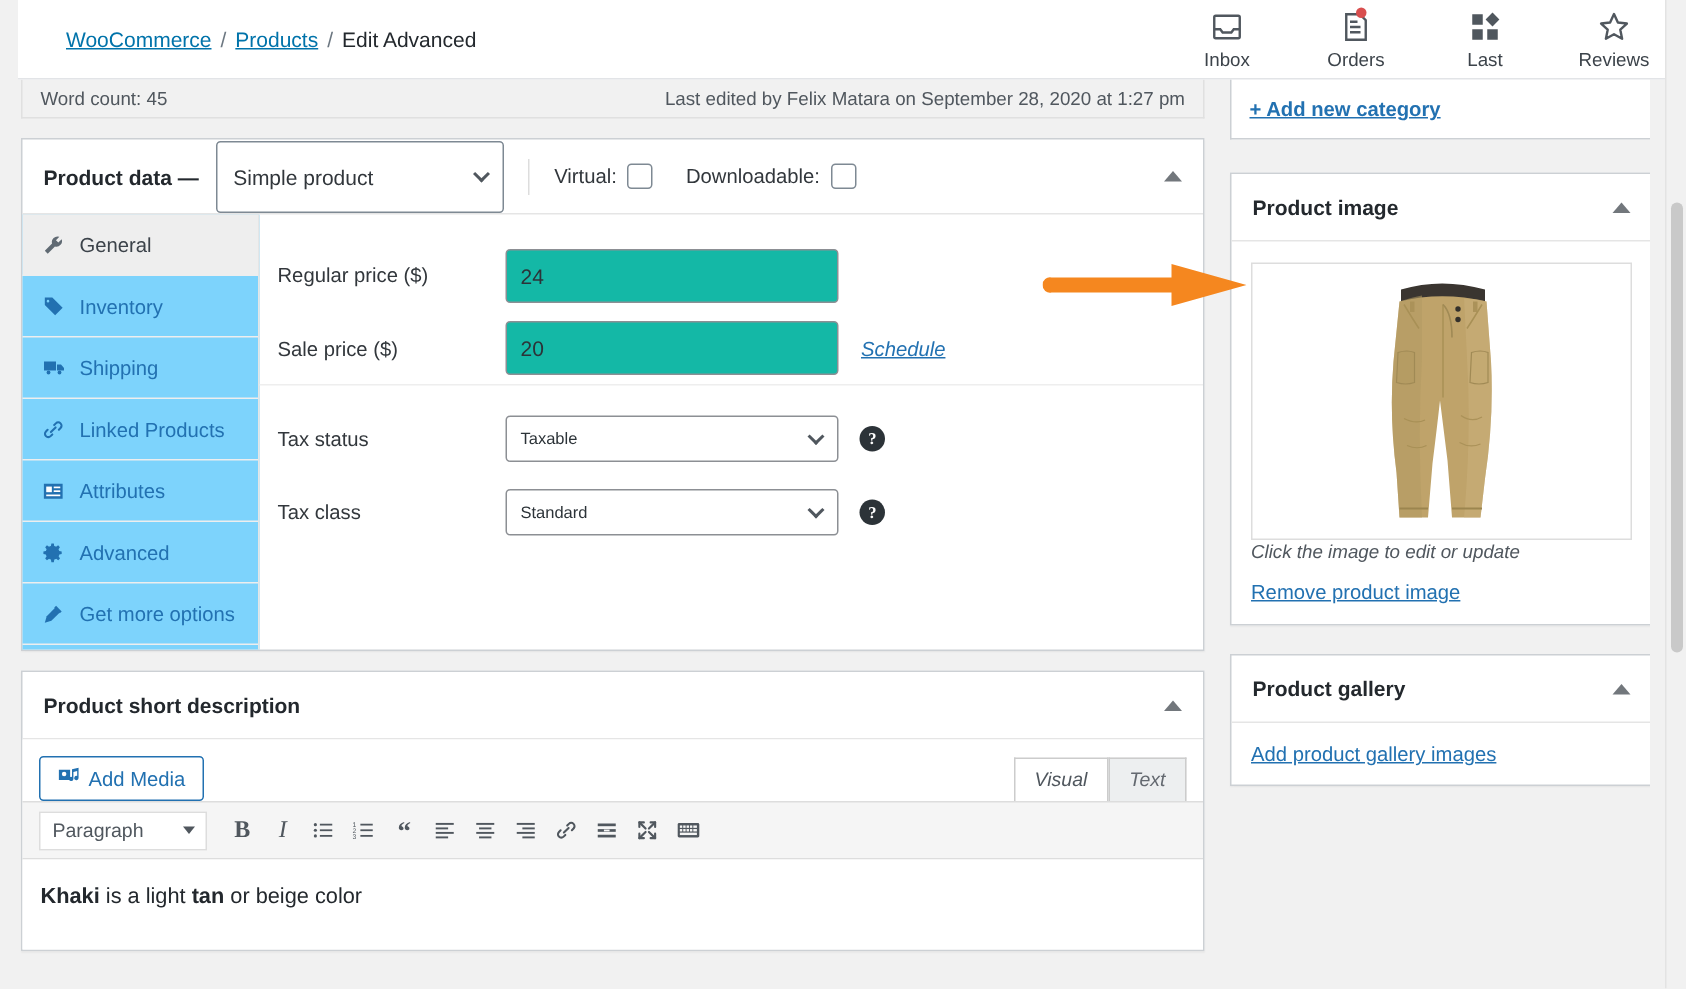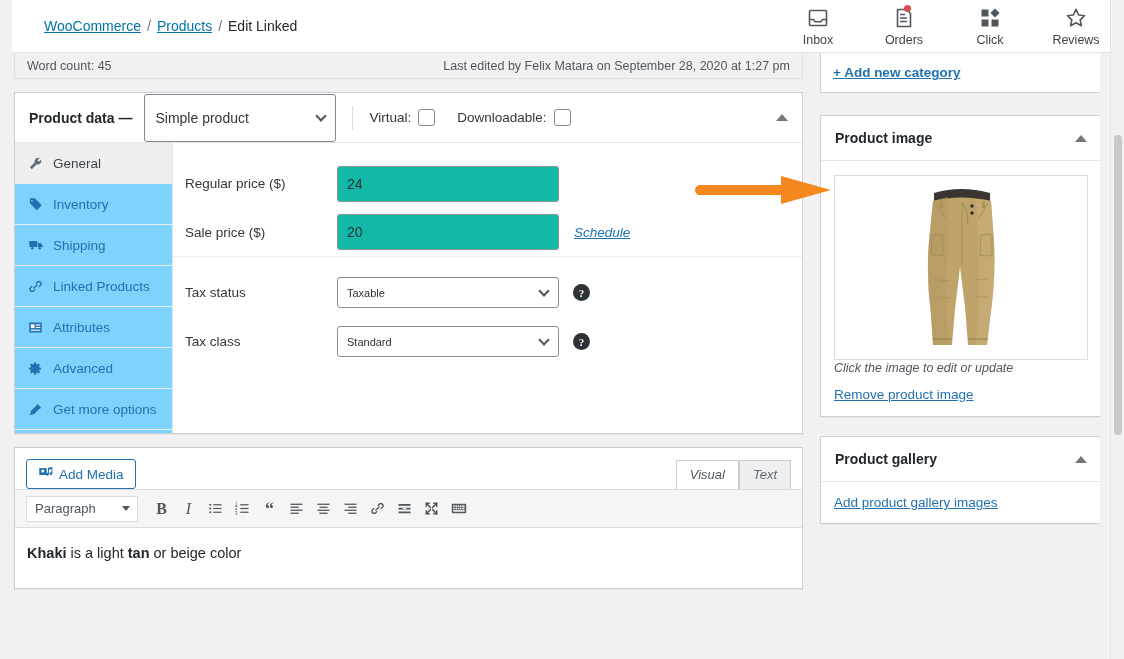--- a/index.html
+++ b/index.html
@@ -258,21 +258,21 @@
 <body>
 
 <div class="screen">
 
   <div class="top-bar">
     <div class="breadcrumb">
       <a>WooCommerce</a>
       <span class="sep">/</span>
       <a>Products</a>
       <span class="sep">/</span>
-      <span class="current">Edit Linked</span>
+      <span class="current">Edit Advanced</span>
     </div>
 
     <div class="header-actions">
 
       <div class="hdr-item">
         <span class="hdr-icon">
           <svg width="24" height="24" viewBox="0 0 24 24" fill="none" stroke="currentColor" stroke-width="1.6">
             <rect x="3.5" y="4.5" width="17" height="15" rx="1"></rect>
             <path d="M3.5 13.5h4l1.6 2.2h5.8l1.6-2.2h4"></path>
           </svg>
@@ -293,21 +293,21 @@
 
       <div class="hdr-item">
         <span class="hdr-icon">
           <svg width="24" height="24" viewBox="0 0 24 24" fill="currentColor">
             <rect x="3.5" y="3.5" width="7" height="7"></rect>
             <rect x="3.5" y="13.5" width="7" height="7"></rect>
             <rect x="13.5" y="13.5" width="7" height="7"></rect>
             <path d="M17 2.4l4.6 4.6L17 11.6 12.4 7z"></path>
           </svg>
         </span>
-        <span class="hdr-label">Click</span>
+        <span class="hdr-label">Last</span>
       </div>
 
       <div class="hdr-item">
         <span class="hdr-icon">
           <svg width="24" height="24" viewBox="0 0 24 24" fill="none" stroke="currentColor" stroke-width="1.6" stroke-linejoin="round">
             <path d="M12 3.4l2.6 5.6 6 .7-4.4 4.1 1.2 6-5.4-3-5.4 3 1.2-6L3.4 9.7l6-.7z"></path>
           </svg>
         </span>
         <span class="hdr-label">Reviews</span>
       </div>
@@ -455,20 +455,24 @@
                 <span class="chev"></span>
               </span>
               <span class="help-tip">?</span>
             </div>
 
           </div>
         </div>
       </div>
 
       <div class="postbox">
+        <div class="postbox-header">
+          <span class="postbox-title">Product short description</span>
+          <div class="toggle-arrow"></div>
+        </div>
 
         <div class="editor-wrap">
           <div class="editor-top">
             <div class="add-media-btn">
               <span>
                 <svg width="15" height="15" viewBox="0 0 24 24" fill="currentColor">
                   <path d="M2 5h12v11H2z"></path>
                   <circle cx="7.6" cy="9.6" r="2.4" fill="#fff"></circle>
                   <path d="M16 4.5v8.2a2.3 2.3 0 101.5 2.2V7.4l4 -1v5.3a2.3 2.3 0 101.5 2.2V3z"></path>
                 </svg>

